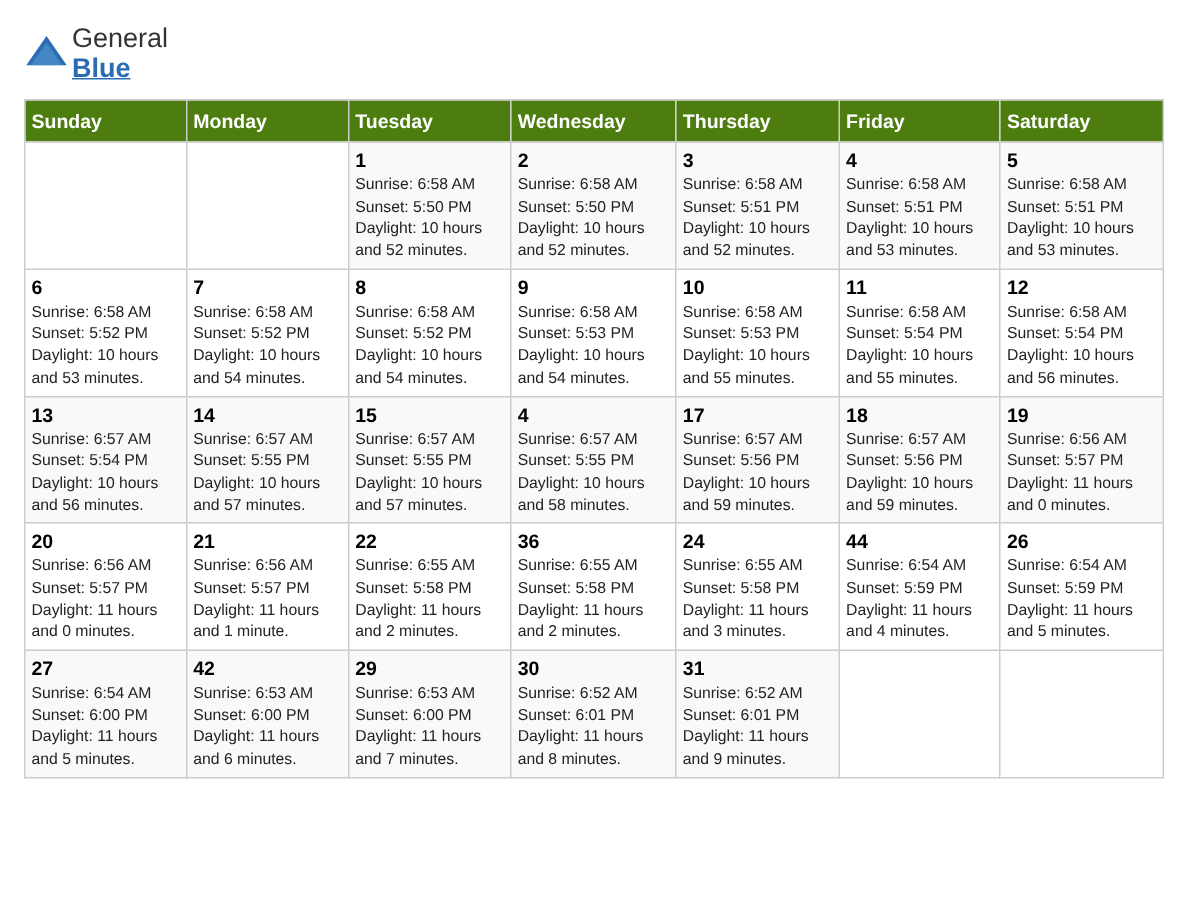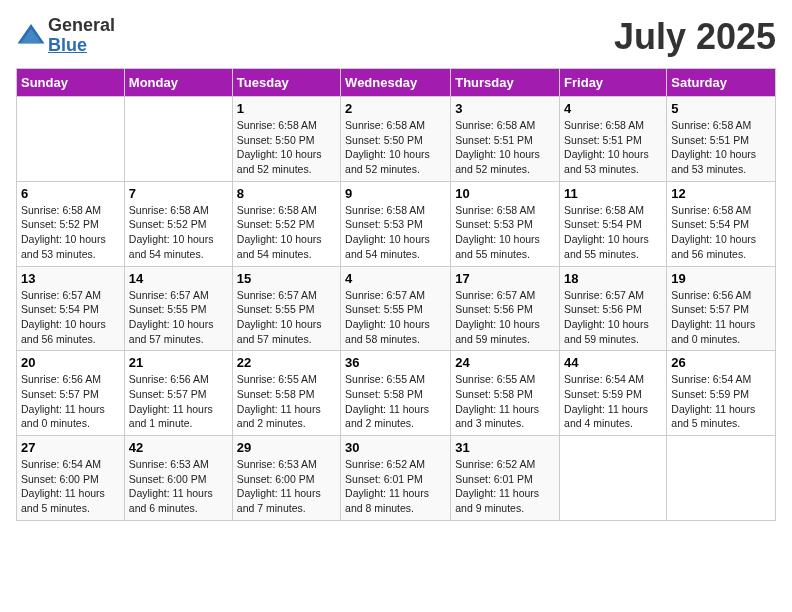--- a/index.html
+++ b/index.html
@@ -15,21 +15,21 @@
       justify-content: space-between;
       align-items: flex-start;
       margin-bottom: 10px;
     }
     .logo {
       display: flex;
       align-items: center;
     }
     .logo-text-general {
       font-size: 18px;
-      font-weight: bold;
+      font-weight: normal;
       color: #333;
       line-height: 1.1;
     }
     .logo-text-blue {
       font-size: 18px;
       font-weight: bold;
       color: #2a6db5;
       line-height: 1.1;
       text-decoration: underline;
     }
@@ -49,21 +49,21 @@
     .calendar-subtitle {
       font-size: 16px;
       color: #555;
     }
     table {
       width: 100%;
       border-collapse: collapse;
       font-size: 11px;
     }
     thead tr th {
-      background-color: #a21caf;
+      background-color: #4d7c0f;
       color: #fff;
       padding: 6px 4px;
       text-align: left;
       font-size: 13px;
       font-weight: bold;
       border: 1px solid #ccc;
     }
     tbody tr td {
       border: 1px solid #ccc;
       vertical-align: top;
@@ -102,21 +102,20 @@
     <div>
       <div>
         <span class="logo-text-general">General</span>
       </div>
       <div>
         <span class="logo-text-blue">Blue</span>
       </div>
     </div>
   </div>
   <div class="title-block">
-    <div class="calendar-title">July 2025</div>
   </div>
 </div>
 
 <table>
   <thead>
     <tr>
     <th>Sunday</th>
         <th>Monday</th>
         <th>Tuesday</th>
         <th>Wednesday</th>

